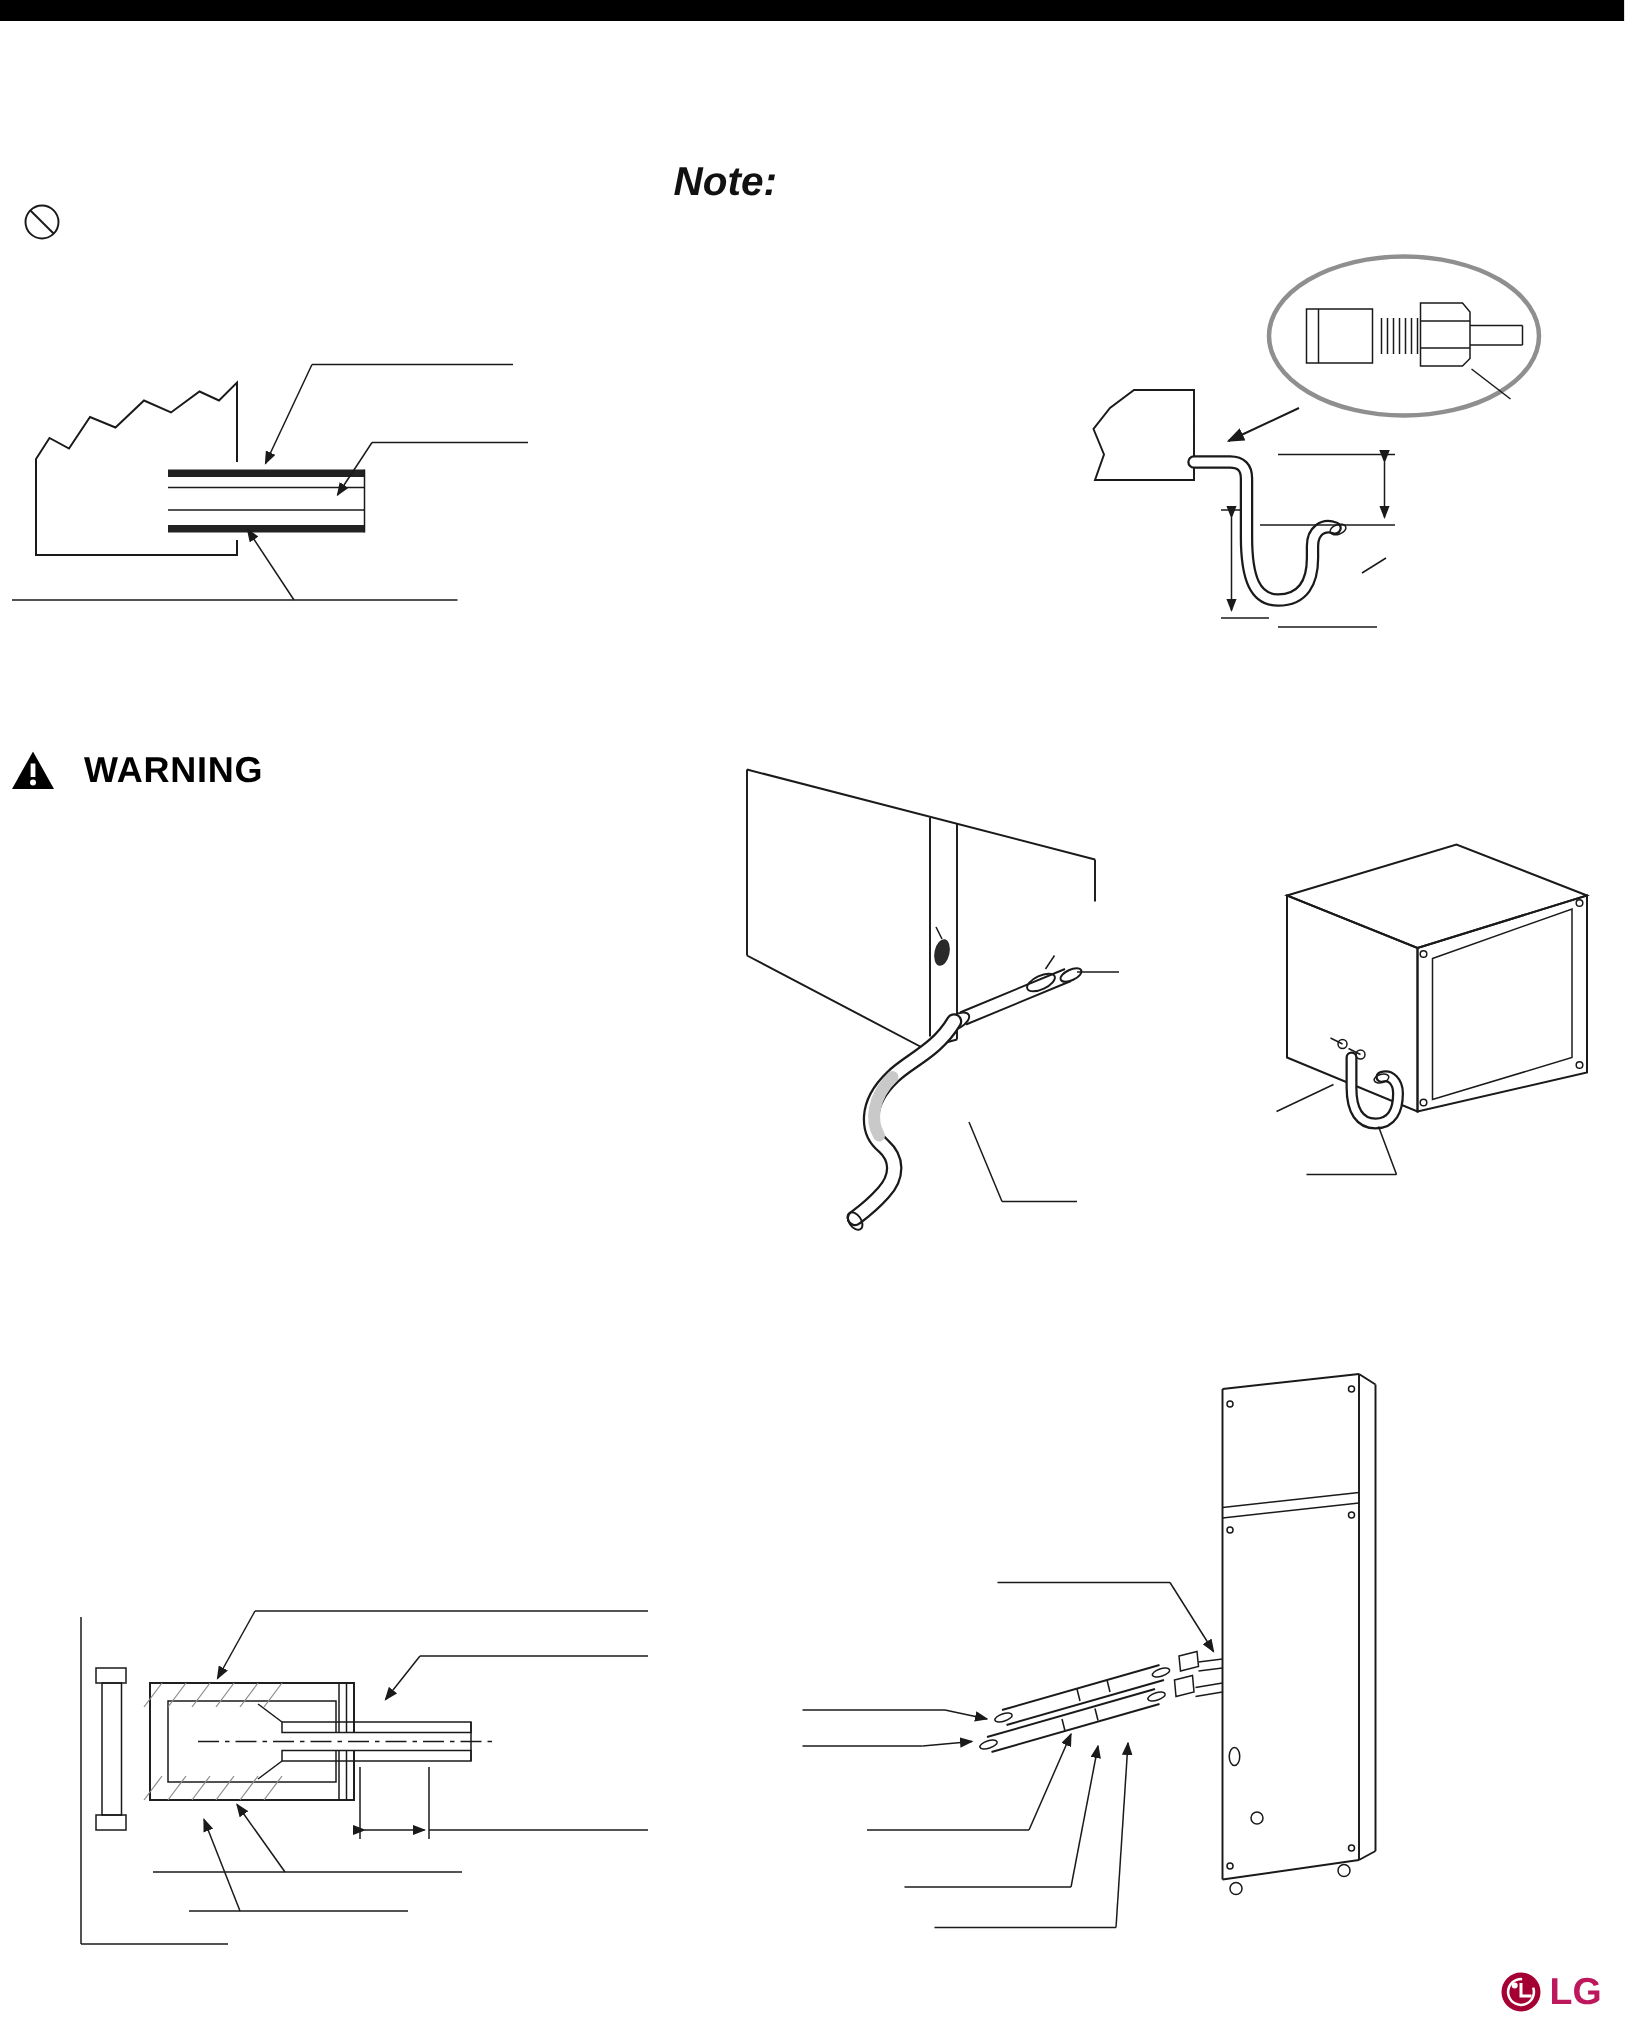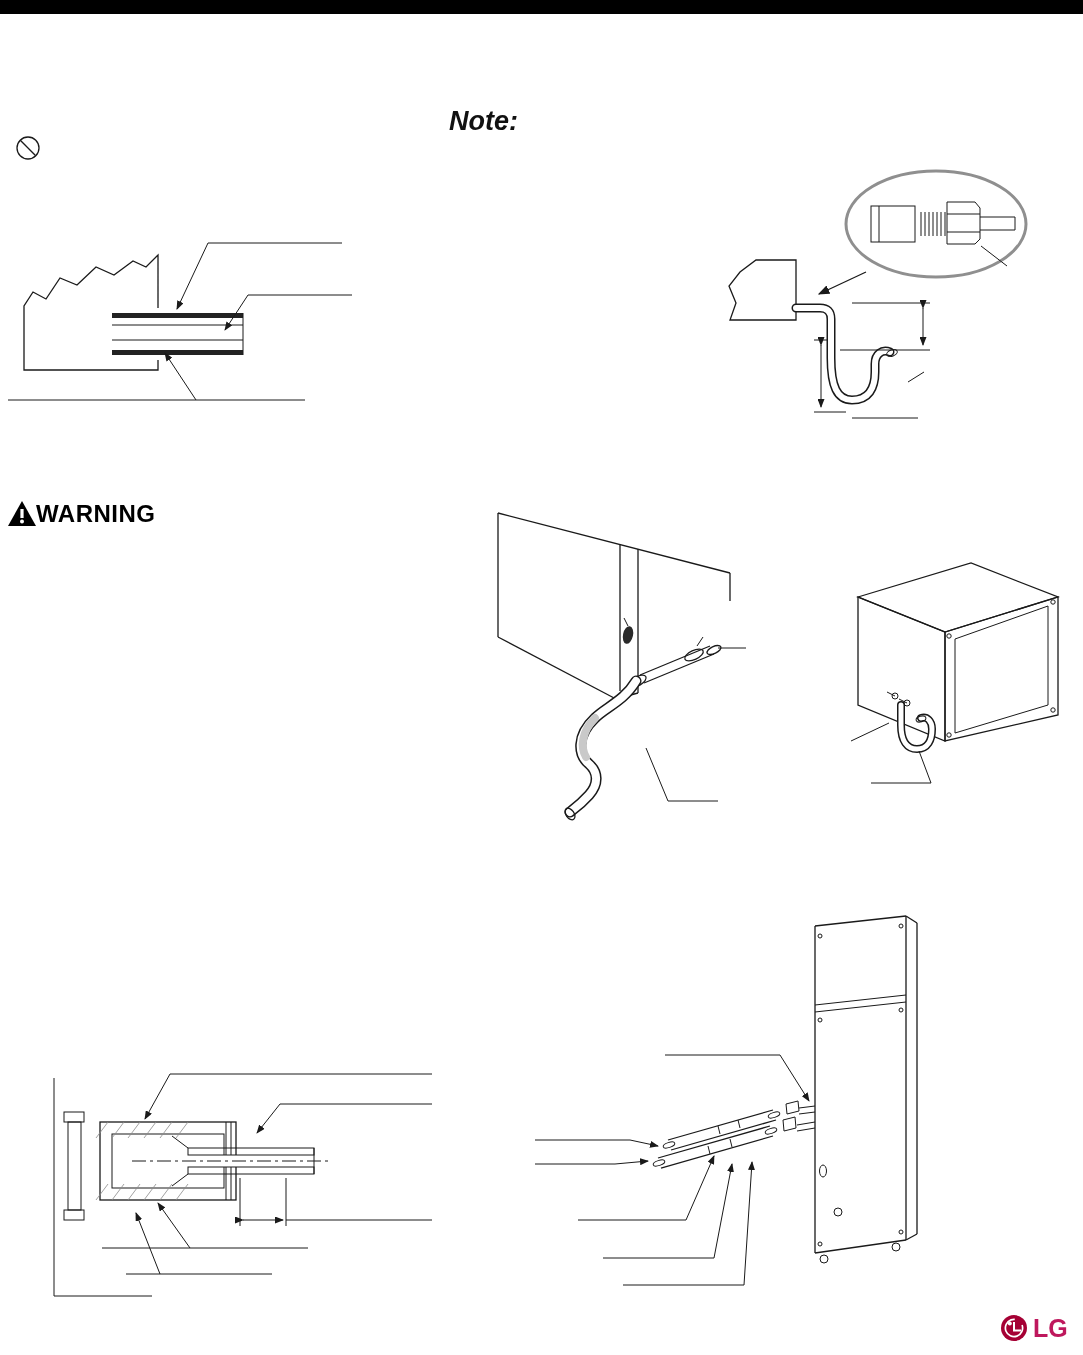--- a/index.html
+++ b/index.html
@@ -2,21 +2,21 @@
 <html><head>
 <meta charset="utf-8">
 <style>
   * { box-sizing: border-box; }
   html,body { margin:0; padding:0; background:#ffffff; }
   body { font-family:"Liberation Sans", sans-serif; }
   .page { position:relative; width:1083px; height:1355px; background:#ffffff; overflow:hidden; }
   .topbar { position:absolute; left:0; top:0; width:1083px; height:14px; background:#000000; }
   .note-heading { position:absolute; left:449px; top:70px; font-size:27px; font-weight:bold; font-style:italic; color:#111111;margin-top:36px; }
   .prohibition { position:absolute; left:14px; top:134px; width:30px; height:30px; }
-  .warning-block { position:absolute; left:8px; top:501px; display:flex; align-items:center; gap:0; }
+  .warning-block { position:absolute; left:8px; top:501px; display:flex; align-items:center; gap:20px; }
   .warning-block .w-txt { font-size:24px; font-weight:bold; letter-spacing:0.5px; color:#000000; line-height:1; }
   .fig { position:absolute; }
   svg { display:block; }
   .ln { stroke:#1a1a1a; stroke-width:1.3; fill:none; }
   .thn { stroke:#1a1a1a; stroke-width:1; fill:none; }
   .gry { stroke:#8a8a8a; stroke-width:0.8; fill:none; }
   .tubeO { stroke:#1a1a1a; fill:none; stroke-linecap:round; stroke-linejoin:round; }
   .tubeI { stroke:#ffffff; fill:none; stroke-linecap:round; stroke-linejoin:round; }
   .lg-logo { position:absolute; left:1000px; top:1314px; display:flex; align-items:center; gap:5px; }
   .lg-logo .lg-txt { font-size:25px; font-weight:bold; color:#be185d; line-height:1; }

